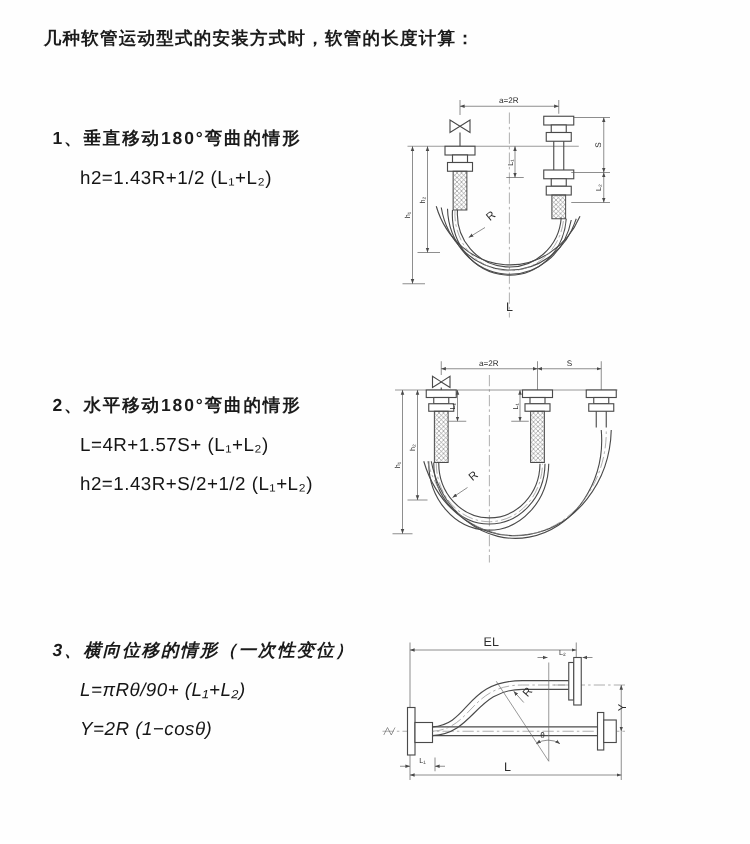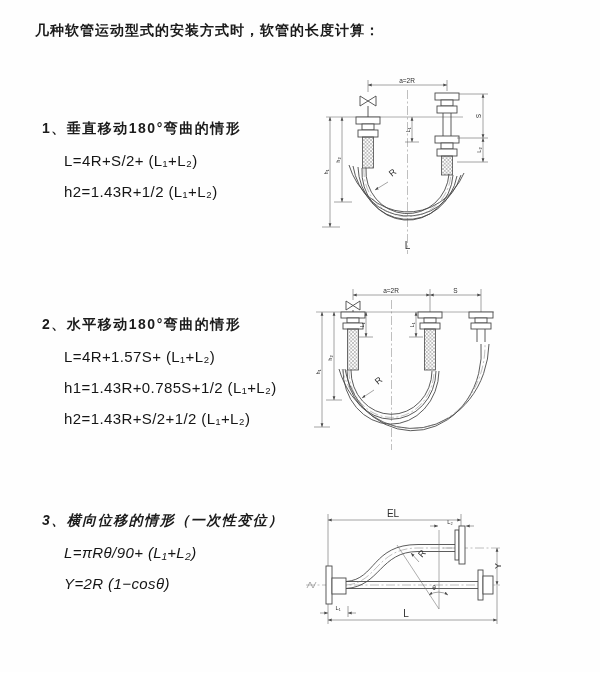--- a/index.html
+++ b/index.html
@@ -1,20 +1,20 @@
 <!DOCTYPE html>
 <html><head>
 <meta charset="utf-8">
 <style>
   html,body{margin:0;padding:0;background:#ffffff;}
   .page{position:relative;width:600px;height:672px;background:#fefefe;overflow:hidden;
         font-family:"Liberation Sans","DejaVu Sans",sans-serif;color:#1b1b1b;}
   .doc-title{position:absolute;left:35px;top:22px;font-size:14px;font-weight:600;letter-spacing:1px;}
   .section{position:absolute;left:42px;width:270px;}
-  #sec1{top:102px;margin-top:18px;} #sec2{top:316px;} #sec3{top:512px;font-style:italic;}
+  #sec1{top:102px;} #sec2{top:316px;} #sec3{top:512px;font-style:italic;}
   .sec-heading{font-size:14px;font-weight:600;letter-spacing:1.5px;white-space:nowrap;}
   .formula{font-size:15px;letter-spacing:.4px;margin:14px 0 0 22px;color:#151515;white-space:nowrap;}
   .diagram{position:absolute;}
   #d1{left:308px;top:70px;} #d2{left:308px;top:280px;} #d3{left:298px;top:496px;}
   svg{display:block;}
   svg .ln{fill:none;stroke:#4a4a4a;stroke-width:.9;}
   svg .thin{fill:none;stroke:#6b6b6b;stroke-width:.55;}
   svg .cl{fill:none;stroke:#8a8a8a;stroke-width:.55;stroke-dasharray:9 2.5 2 2.5;}
   svg .dim{fill:none;stroke:#5a5a5a;stroke-width:.55;}
   svg .part{fill:#ffffff;stroke:#4a4a4a;stroke-width:.9;}
@@ -26,28 +26,26 @@
 </style>
 </head>
 <body>
 
 <div class="page">
 
   <div class="doc-title">几种软管运动型式的安装方式时，软管的长度计算：</div>
 
   <div class="section" id="sec1">
     <div class="sec-heading">1、垂直移动180°弯曲的情形</div>
-    <div class="formula">L=4R+S/2+ (L₁+L₂)</div>
     <div class="formula">h2=1.43R+1/2 (L₁+L₂)</div>
   </div>
 
   <div class="section" id="sec2">
     <div class="sec-heading">2、水平移动180°弯曲的情形</div>
     <div class="formula">L=4R+1.57S+ (L₁+L₂)</div>
-    <div class="formula">h1=1.43R+0.785S+1/2 (L₁+L₂)</div>
     <div class="formula">h2=1.43R+S/2+1/2 (L₁+L₂)</div>
   </div>
 
   <div class="section" id="sec3">
     <div class="sec-heading">3、横向位移的情形（一次性变位）</div>
     <div class="formula">L=πRθ/90+ (L₁+L₂)</div>
     <div class="formula">Y=2R (1−cosθ)</div>
   </div>
 
   <svg id="d1" class="diagram" width="288" height="196" viewBox="0 0 288 196">

